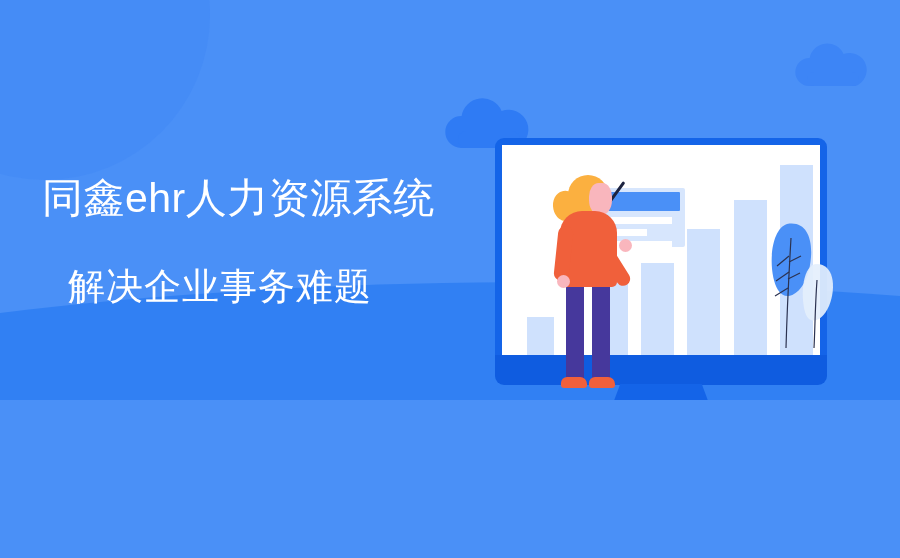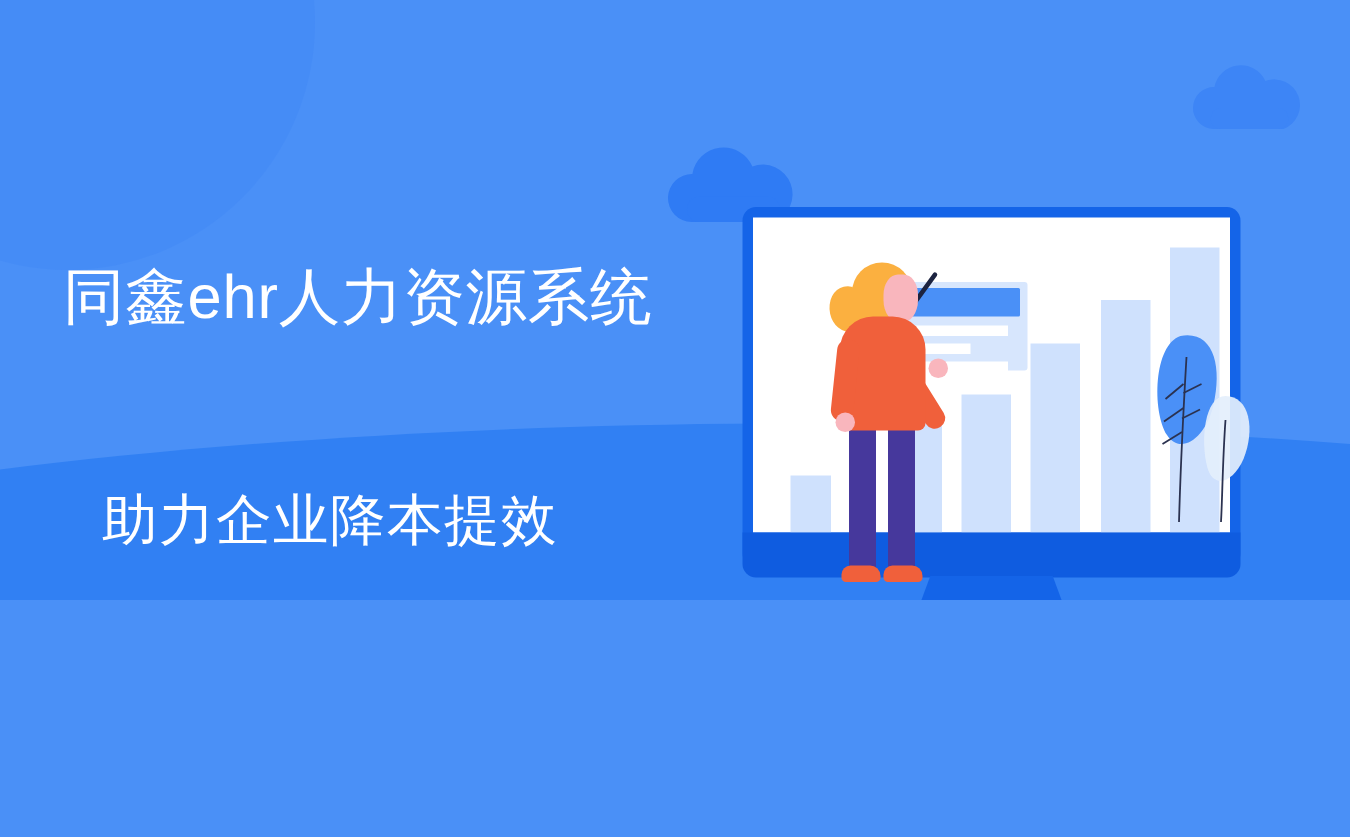--- a/index.html
+++ b/index.html
@@ -164,22 +164,22 @@
   </svg>
 
   <svg class="cloud" style="left:445px;top:94px;width:88px;height:56px;" viewBox="0 0 88 56">
     <path d="M16,54 a16,16 0 0 1 0.6,-32 a21,21 0 0 1 40,-5 a15,15 0 0 1 14,37 Z" fill="#2f7bf4"></path>
     <rect x="13" y="37" width="62" height="17" rx="8.5" fill="#2f7bf4"></rect>
   </svg>
 
   <div class="text-col">
     <div class="headline">同鑫ehr人力资源系统</div>
 
-
-    <div class="sub-line l2">助力企业降本提效</div>
+    <div class="sub-line l1">解决企业事务难题</div>
+
   </div>
 
   <div class="illus">
 
     <div class="monitor-frame"></div>
 
     <div class="monitor-screen">
 
       <div id="bar-chart" style="position:absolute;left:0;top:0;width:318px;height:210px;">
           <div class="bar" style="left: 25px; width: 27px; height: 38px; background: rgb(207, 225, 253);"></div>

